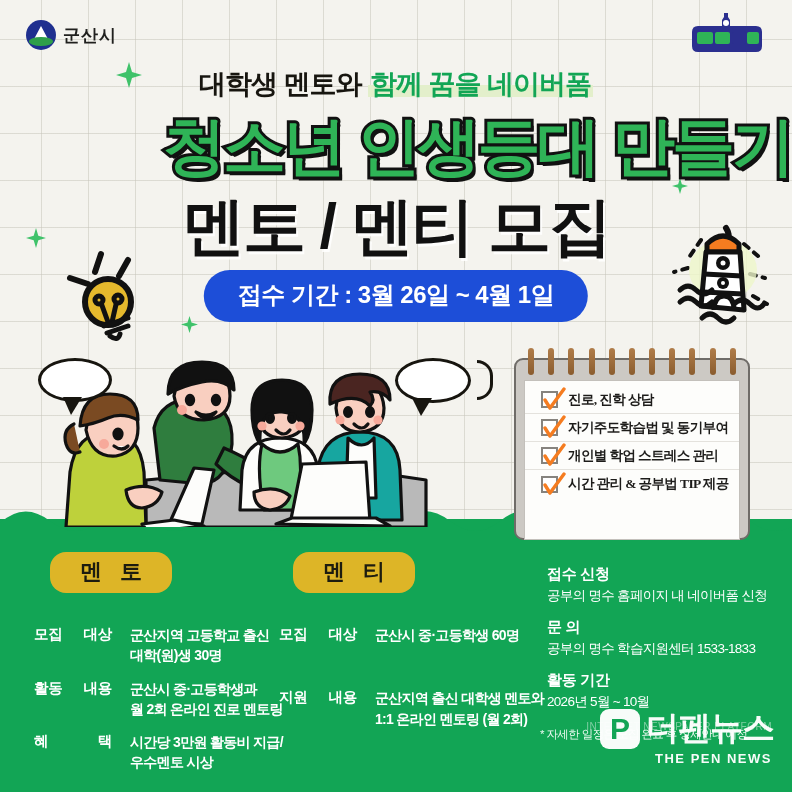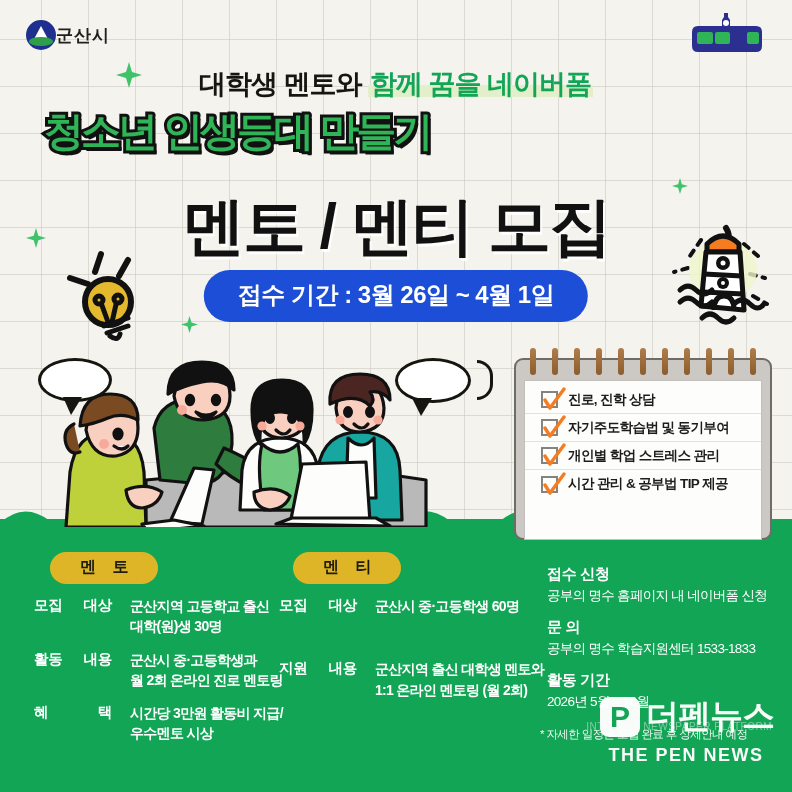--- a/index.html
+++ b/index.html
@@ -35,21 +35,21 @@
   }
   .wave {
     position:absolute; left:0; top:497px; width:792px; height:40px;
     z-index:7;
   }
   .wave svg { display:block; width:792px; height:40px; }
 
   
   .gunsan-logo {
     position:absolute; left:26px; top:20px;
-    display:flex; align-items:center; 
+    display:flex; align-items:center; gap:7px;
     z-index:20;
     text-align:center;
   }
   .gs-mark {
     width:30px; height:30px; border-radius:50%;
     background:#1f2f8f; position:relative; overflow:hidden;
     flex:0 0 auto;
   }
   .gs-mark::before {
     content:""; position:absolute; left:7px; top:6px;
@@ -80,28 +80,27 @@
     letter-spacing:-1px; white-space:nowrap;
   }
   .kicker .hl {
     color:#12a555;
     background:linear-gradient(transparent 52%, #e3efcb 52%, #e3efcb 92%, transparent 92%);
     padding:0 2px;
   }
 
   .title-1 {
     position:absolute; left:0; right:0; top:104px;
-    text-align:left; z-index:15;
-    font-size:40px; font-weight:bold;
+    text-align:right; z-index:15;
+    font-size:63px; font-weight:bold;
     color:#2fb457;
     letter-spacing:-3px; white-space:nowrap;
     -webkit-text-stroke:6px #111;
     paint-order:stroke fill;
     text-shadow:3px 4px 0 #111;
-    margin-left:44px;
   }
   .title-2 {
     position:absolute; left:0; right:0; top:184px;
     text-align:center; z-index:15;
     font-size:63px; font-weight:bold;
     color:#111;
     letter-spacing:-2px; white-space:nowrap;
     text-shadow:2px 3px 0 rgba(255,255,255,.85);
   }
 
@@ -148,22 +147,23 @@
   }
   .bub-arc {
     position:absolute; z-index:11; left:477px; top:360px;
     width:16px; height:40px;
     border:3px solid #17150f; border-left:none;
     border-radius:0 40px 40px 0;
   }
 
   
   .notepad {
-    position:absolute; left:514px; top:358px; width:258px; height:182px;
+    position:absolute; left:514px; top:358px; width:236px; height:182px;
     z-index:9;
+    font-family:Liberation Serif, serif;
   }
   .np-body {
     position:absolute; inset:0;
     background:#ccc9c4;
     border:2px solid #6f6c68;
     border-radius:9px;
   }
   .np-rings {
     position:absolute; left:0; right:0; top:-10px; height:28px;
     display:flex; justify-content:space-evenly; align-items:flex-start;
@@ -202,23 +202,23 @@
   .col { position:absolute; z-index:12; color:#fff; }
   .col-mento { left:34px; top:552px; width:235px; }
   .col-menti { left:279px; top:552px; width:240px; }
   .col-info  { left:540px; top:565px; width:240px; }
 
   .badge {
     display:inline-block;
     background:#ddb527; color:#1d1c0f;
     border-radius:16px;
     padding:5px 24px 6px;
-    font-size:16px; font-weight:bold;
+    font-size:22px; font-weight:bold;
     letter-spacing:6px; text-indent:6px;
-    margin-bottom:12px;
+    margin-bottom:32px;
   }
   .badge-wrap { text-align:left; padding-left:16px; }
   .badge-wrap.c { padding-left:14px; }
 
   .kv { display:flex; margin-bottom:13px;gap:18px; }
   .kv-k {
     flex:0 0 78px;
     font-size:14.5px; font-weight:bold; color:#fff;
     letter-spacing:-.3px;
     display:flex; justify-content:space-between;
@@ -253,22 +253,22 @@
   .wm-row { display:flex; align-items:center; gap:6px; justify-content:flex-end; }
   .wm-p {
     width:40px; height:40px; border-radius:9px;
     background:#fff; color:#12a555;
     font-size:30px; font-weight:bold;
     display:flex; align-items:center; justify-content:center;
     line-height:1;
   }
   .wm-kr { font-size:33px; font-weight:bold; color:#fff; letter-spacing:-1px; }
   .wm-en {
-    font-size:18px; font-weight:bold; color:#fff;
-    letter-spacing:1.5px; margin-top:6px; text-align:center;
+    font-size:13px; font-weight:bold; color:#fff;
+    letter-spacing:1.5px; margin-top:0; text-align:right;
     padding-right:2px;
   }
   .wm-ghost {
     position:absolute; right:20px; bottom:60px; z-index:29;
     font-size:10px; color:rgba(255,255,255,.45); letter-spacing:.5px;
     white-space:nowrap;
   }
 </style>
 </head>
 <body>

